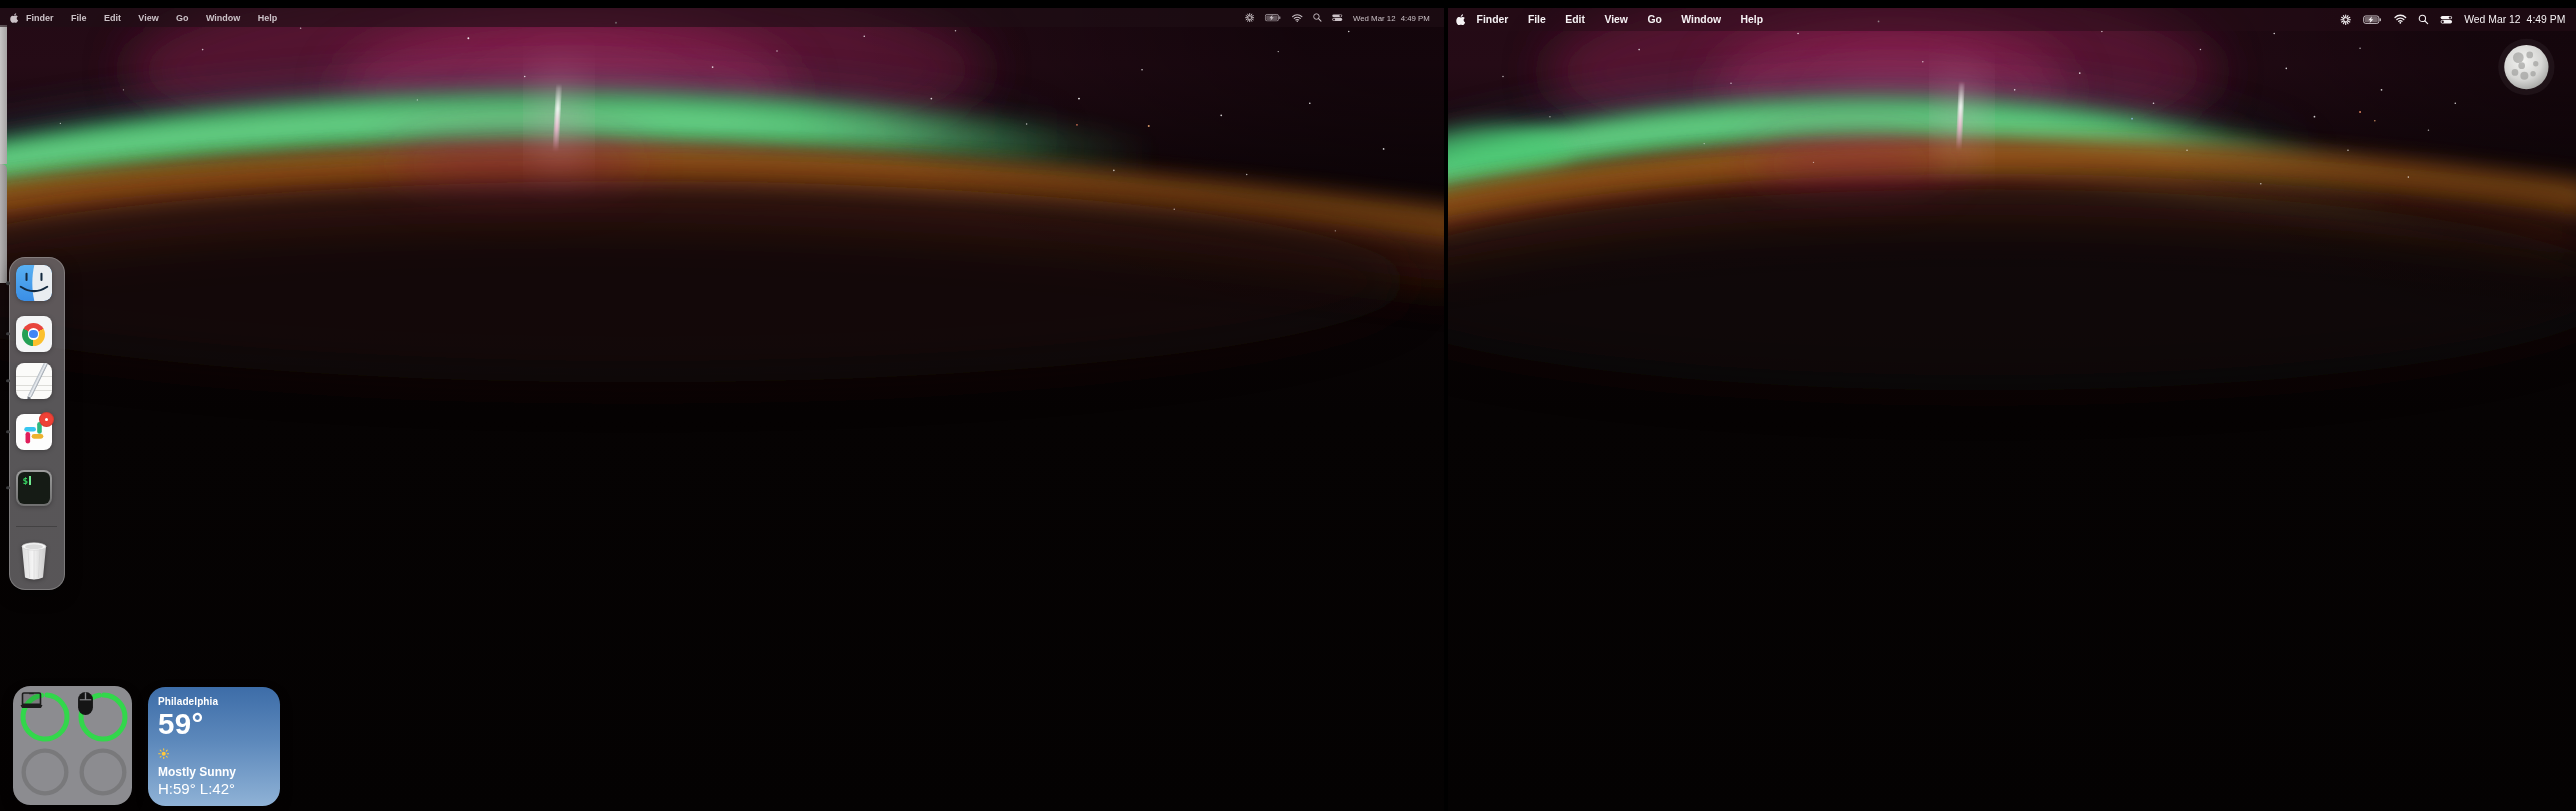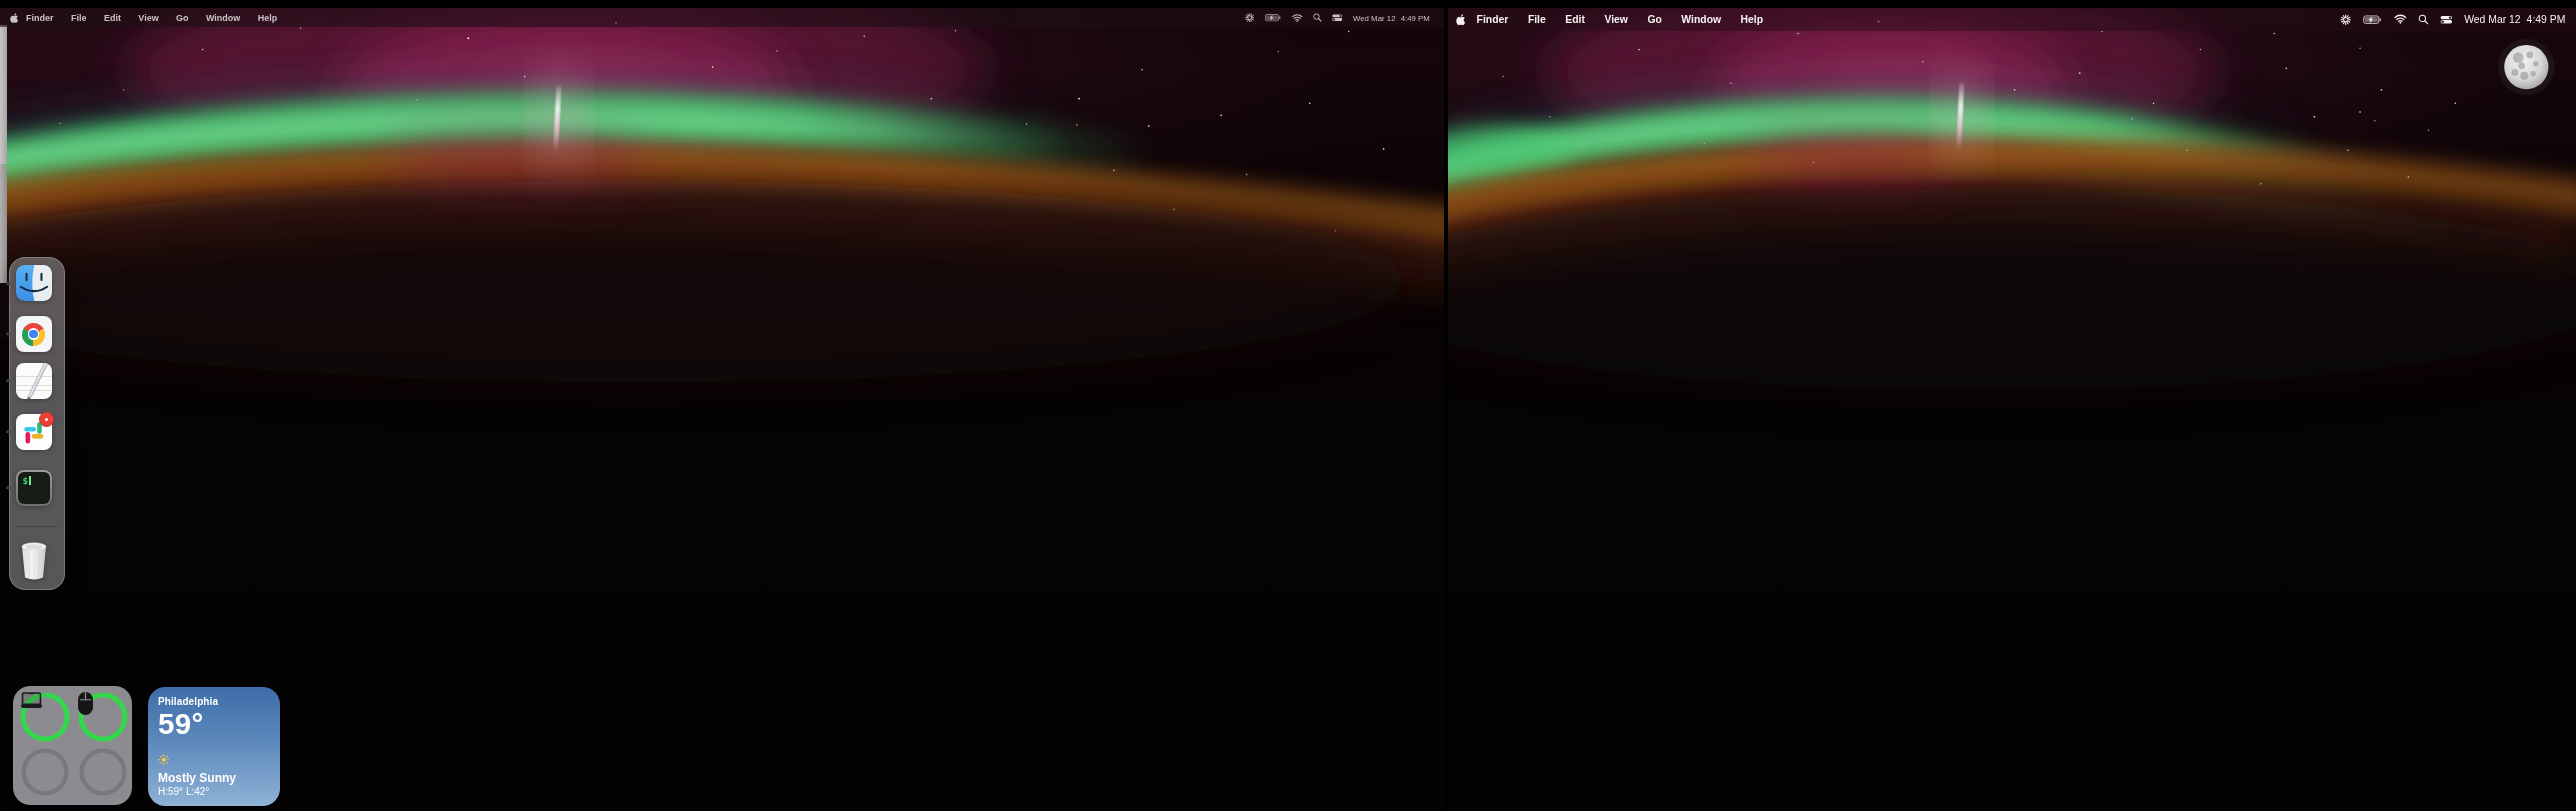--- a/index.html
+++ b/index.html
@@ -86,21 +86,21 @@
   .r3{left:5.4px;top:60px;} .r4{left:64px;top:60px;}
   .w-weather{position:absolute;left:148px;top:679px;width:132px;height:119px;border-radius:17.4px;
     background:linear-gradient(180deg,#3d6da8 0%,#5c88bb 45%,#7fa6cf 75%,#8fb2d6 100%);
     background:linear-gradient(180deg,#3d6da8 0%,#5c88bb 45%,#8fb2d6 100%);
     color:#fff;box-sizing:border-box;padding:9.4px 10px 8.7px 10px;display:flex;flex-direction:column;
     box-shadow:0 5.4px 12px rgba(0,0,0,.35);}
   .city{font-size:10px;font-weight:700;letter-spacing:0.1px;}
   .temp{font-size:29.5px;font-weight:700;line-height:1.02;margin-top:2px;letter-spacing:0.3px;}
   .sun-row{margin-top:auto;}
   .cond{font-size:12px;font-weight:700;margin-top:4px;}
-  .hl{font-size:10px;font-weight:400;margin-top:1.3px;}
+  .hl{font-size:15px;font-weight:400;margin-top:1.3px;}
 </style>
 </head>
 <body>
 
 <div>
 
   <section class="display display-left">
 
     <svg class="wp" viewBox="0 0 2152 1210" preserveAspectRatio="none">
       <defs>

